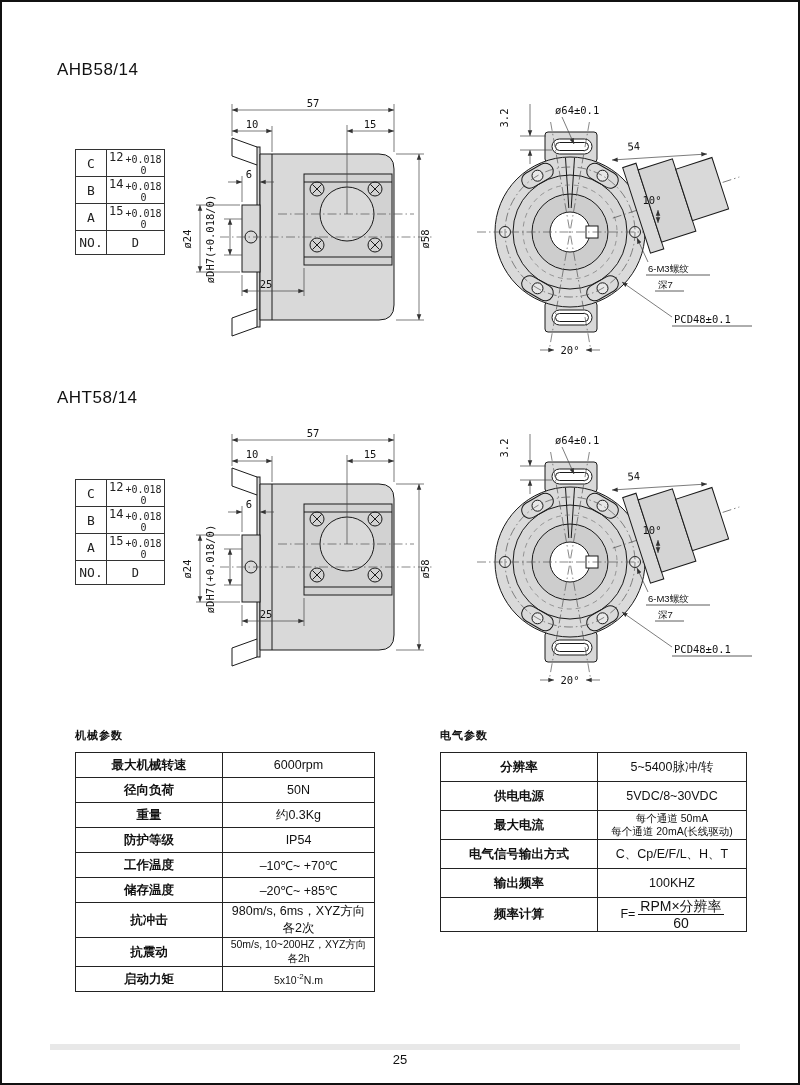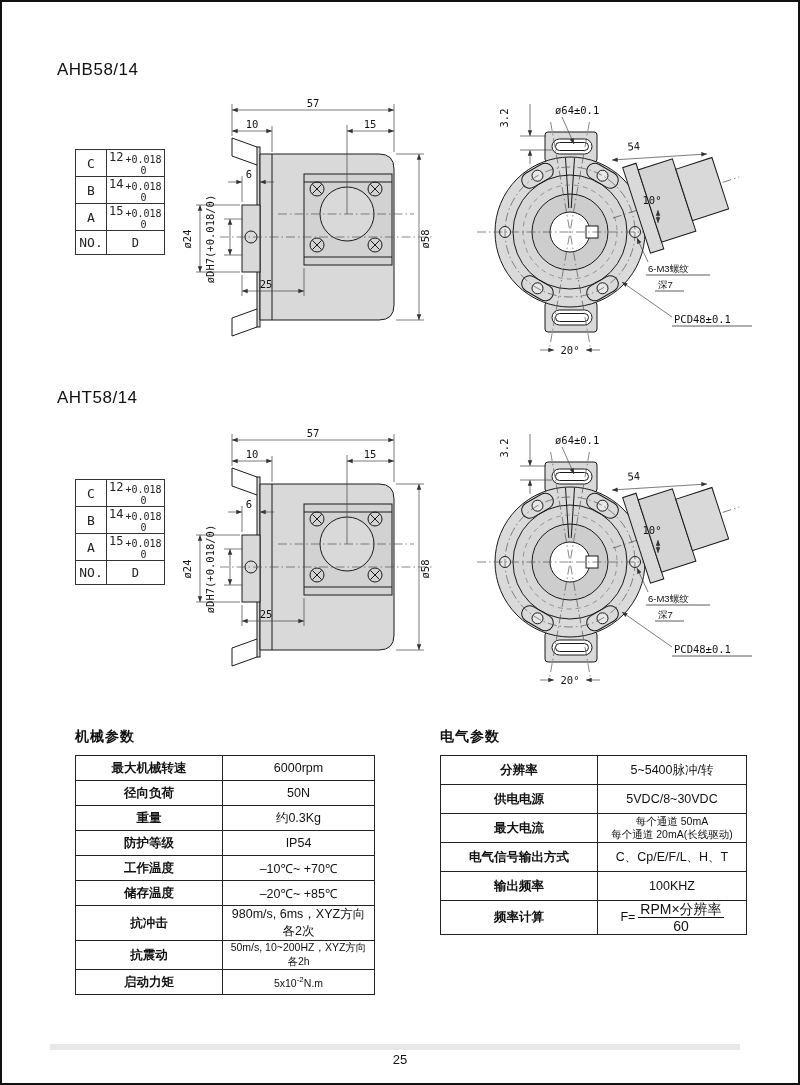--- a/index.html
+++ b/index.html
@@ -22,21 +22,21 @@
   svg text{font-family:"DejaVu Sans Mono",monospace;font-size:10.5px;fill:#111;text-anchor:middle;}
   svg text.cjk{font-family:"Liberation Sans",sans-serif;font-size:9.5px;text-anchor:start;}
   svg text.lead{text-anchor:start;}
   .part{stroke:#1a1a1a;stroke-width:1;fill:none;}
   .cl{stroke:#555;stroke-width:.7;fill:none;stroke-dasharray:9 3 1.5 3;}
   .cl2{stroke:#666;stroke-width:.6;fill:none;stroke-dasharray:5 4;}
   .dim{stroke:#444;stroke-width:.7;fill:none;}
   .ul{stroke:#333;stroke-width:.8;fill:none;}
   
   .param-block{position:absolute;color:#111;}
-  .param-title{font-size:14px;font-weight:bold;margin-bottom:9px;letter-spacing:1px;font-family:Liberation Mono, monospace;}
+  .param-title{font-size:11px;font-weight:bold;margin-bottom:9px;letter-spacing:1px;font-family:Liberation Mono, monospace;}
   .param-table{border-collapse:collapse;}
   .param-table td{border:1px solid #222;text-align:center;vertical-align:middle;padding:0 3px;}
   .param-table .lbl{font-weight:bold;font-size:12.5px;}
   .param-table .val{font-size:12.5px;}
   #mech-table{width:300px;}
   #mech-table td{height:24px;}
   #mech-table .lbl{width:140px;font-family:Liberation Serif, serif;}
   #mech-table tr:nth-child(8) .val,#mech-table tr:nth-child(9) .val{font-size:10.5px;}
   #mech-table sup{font-size:8px;}
   #elec-table{width:307px;}

